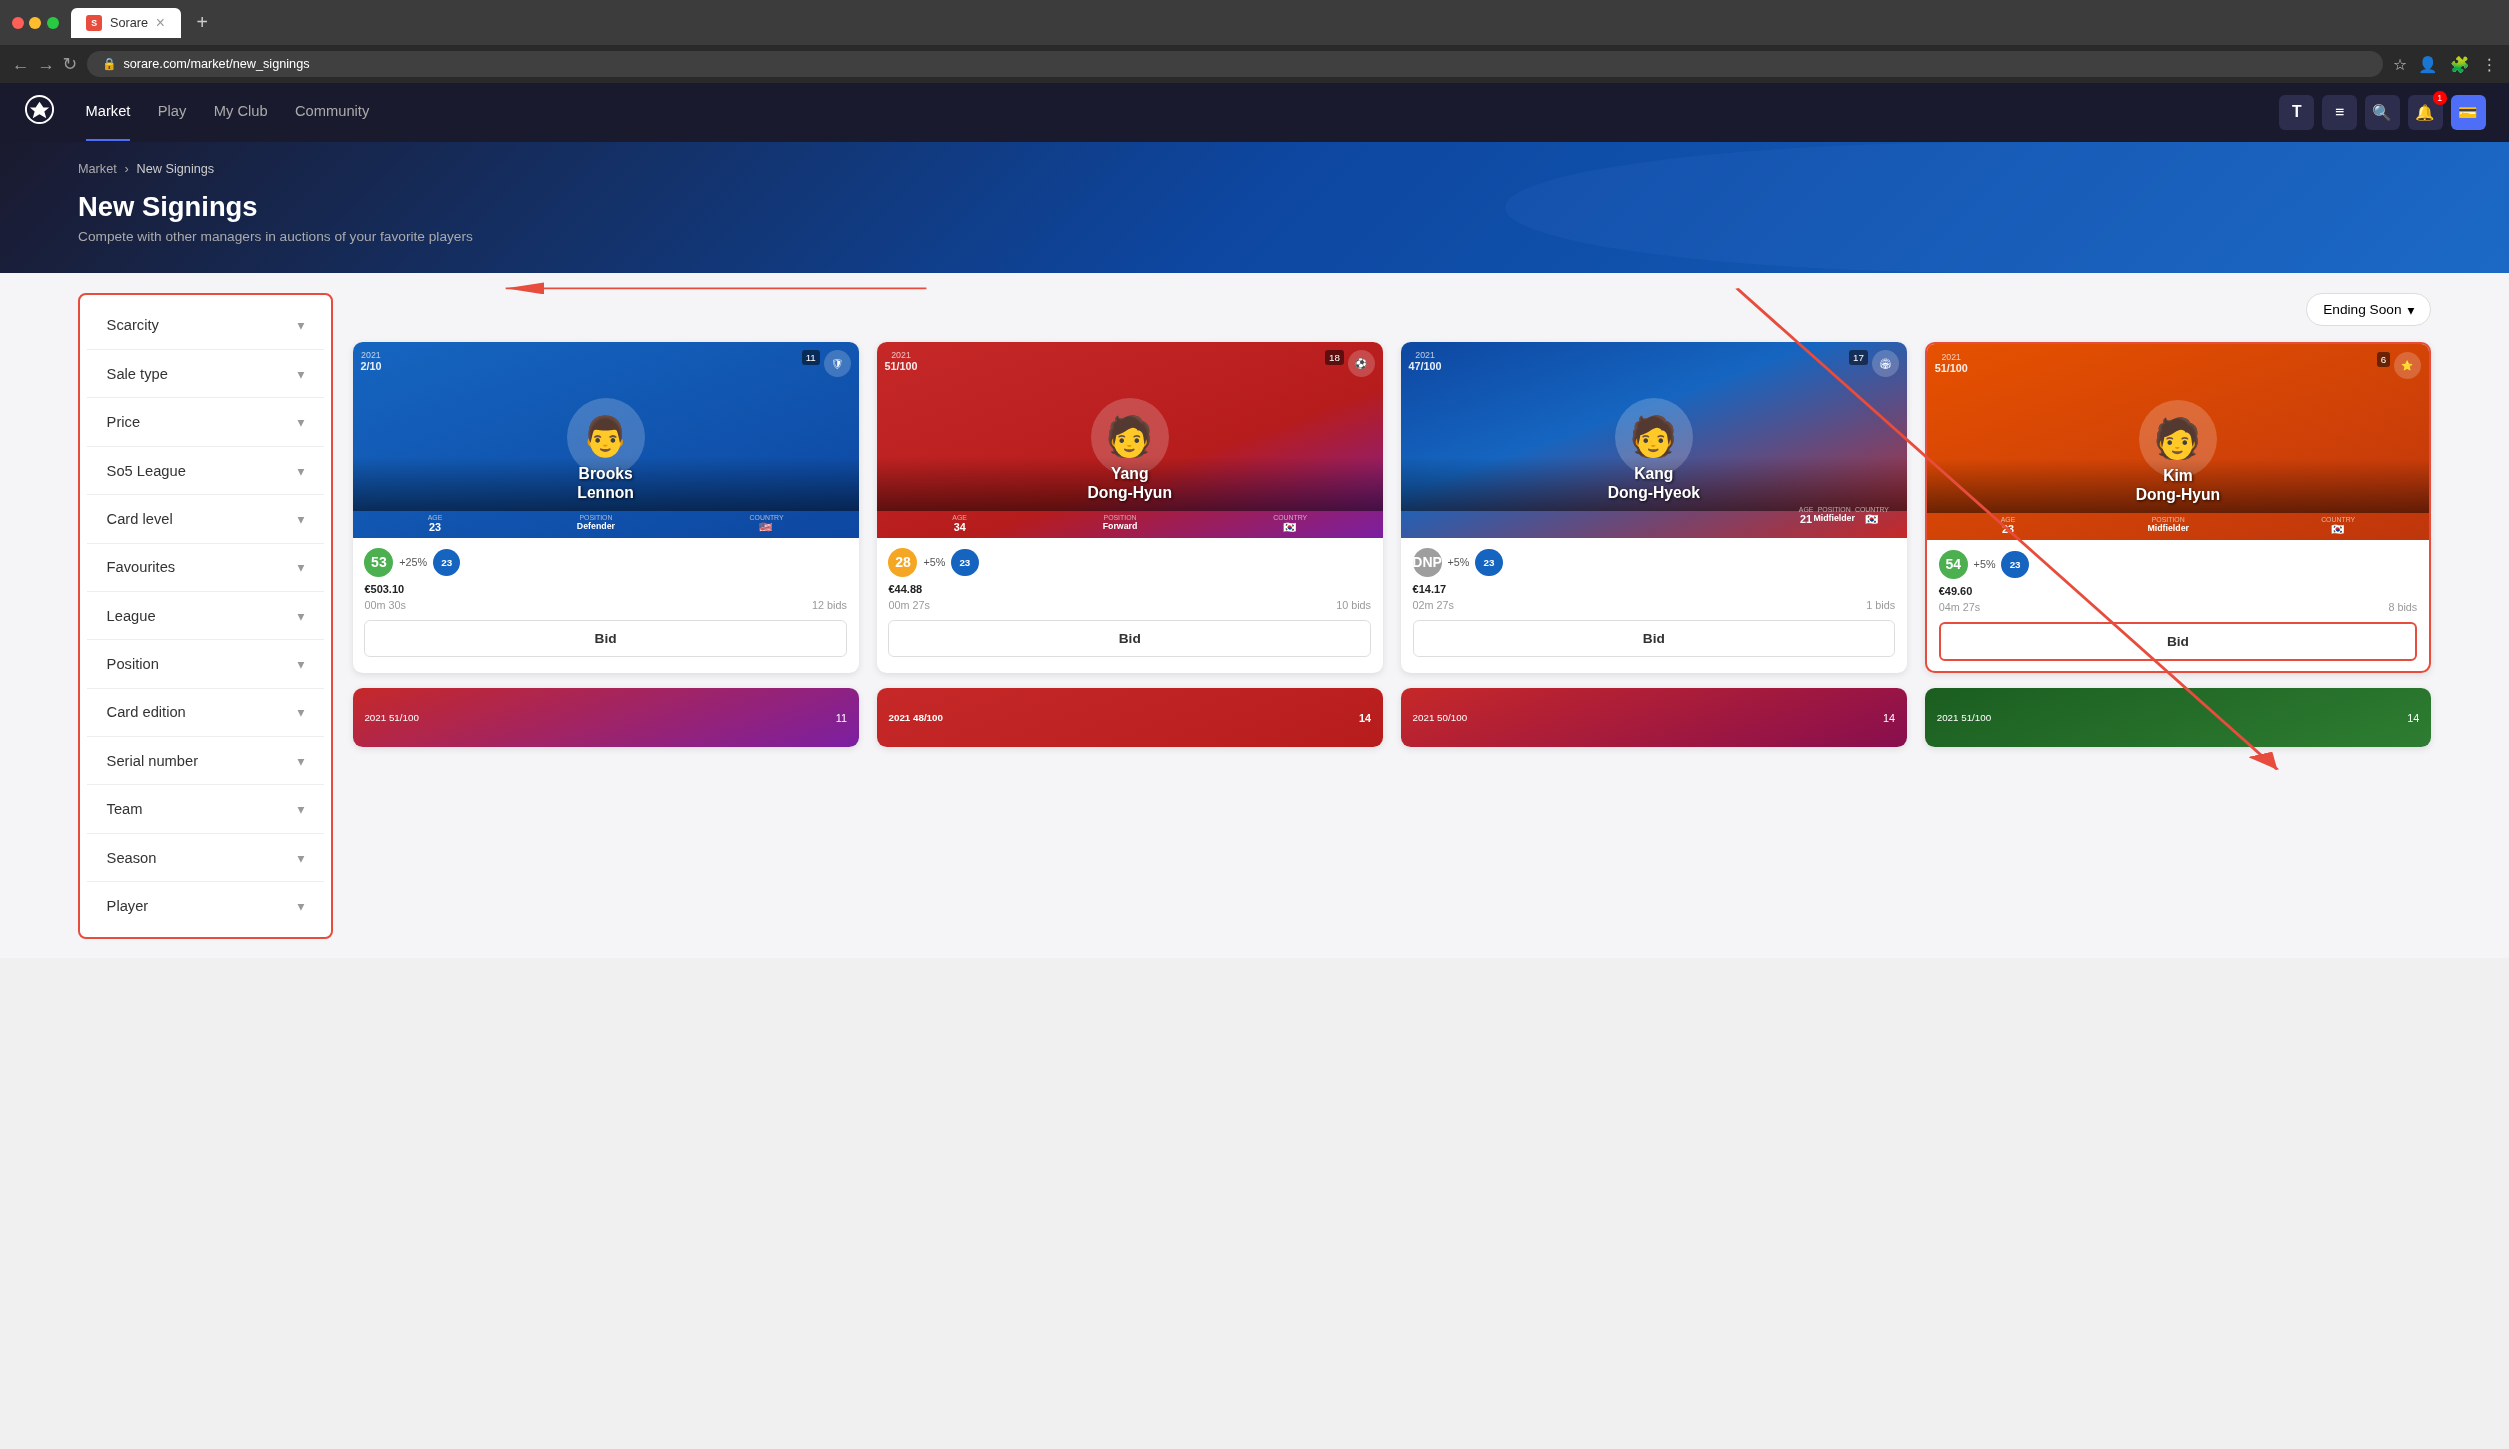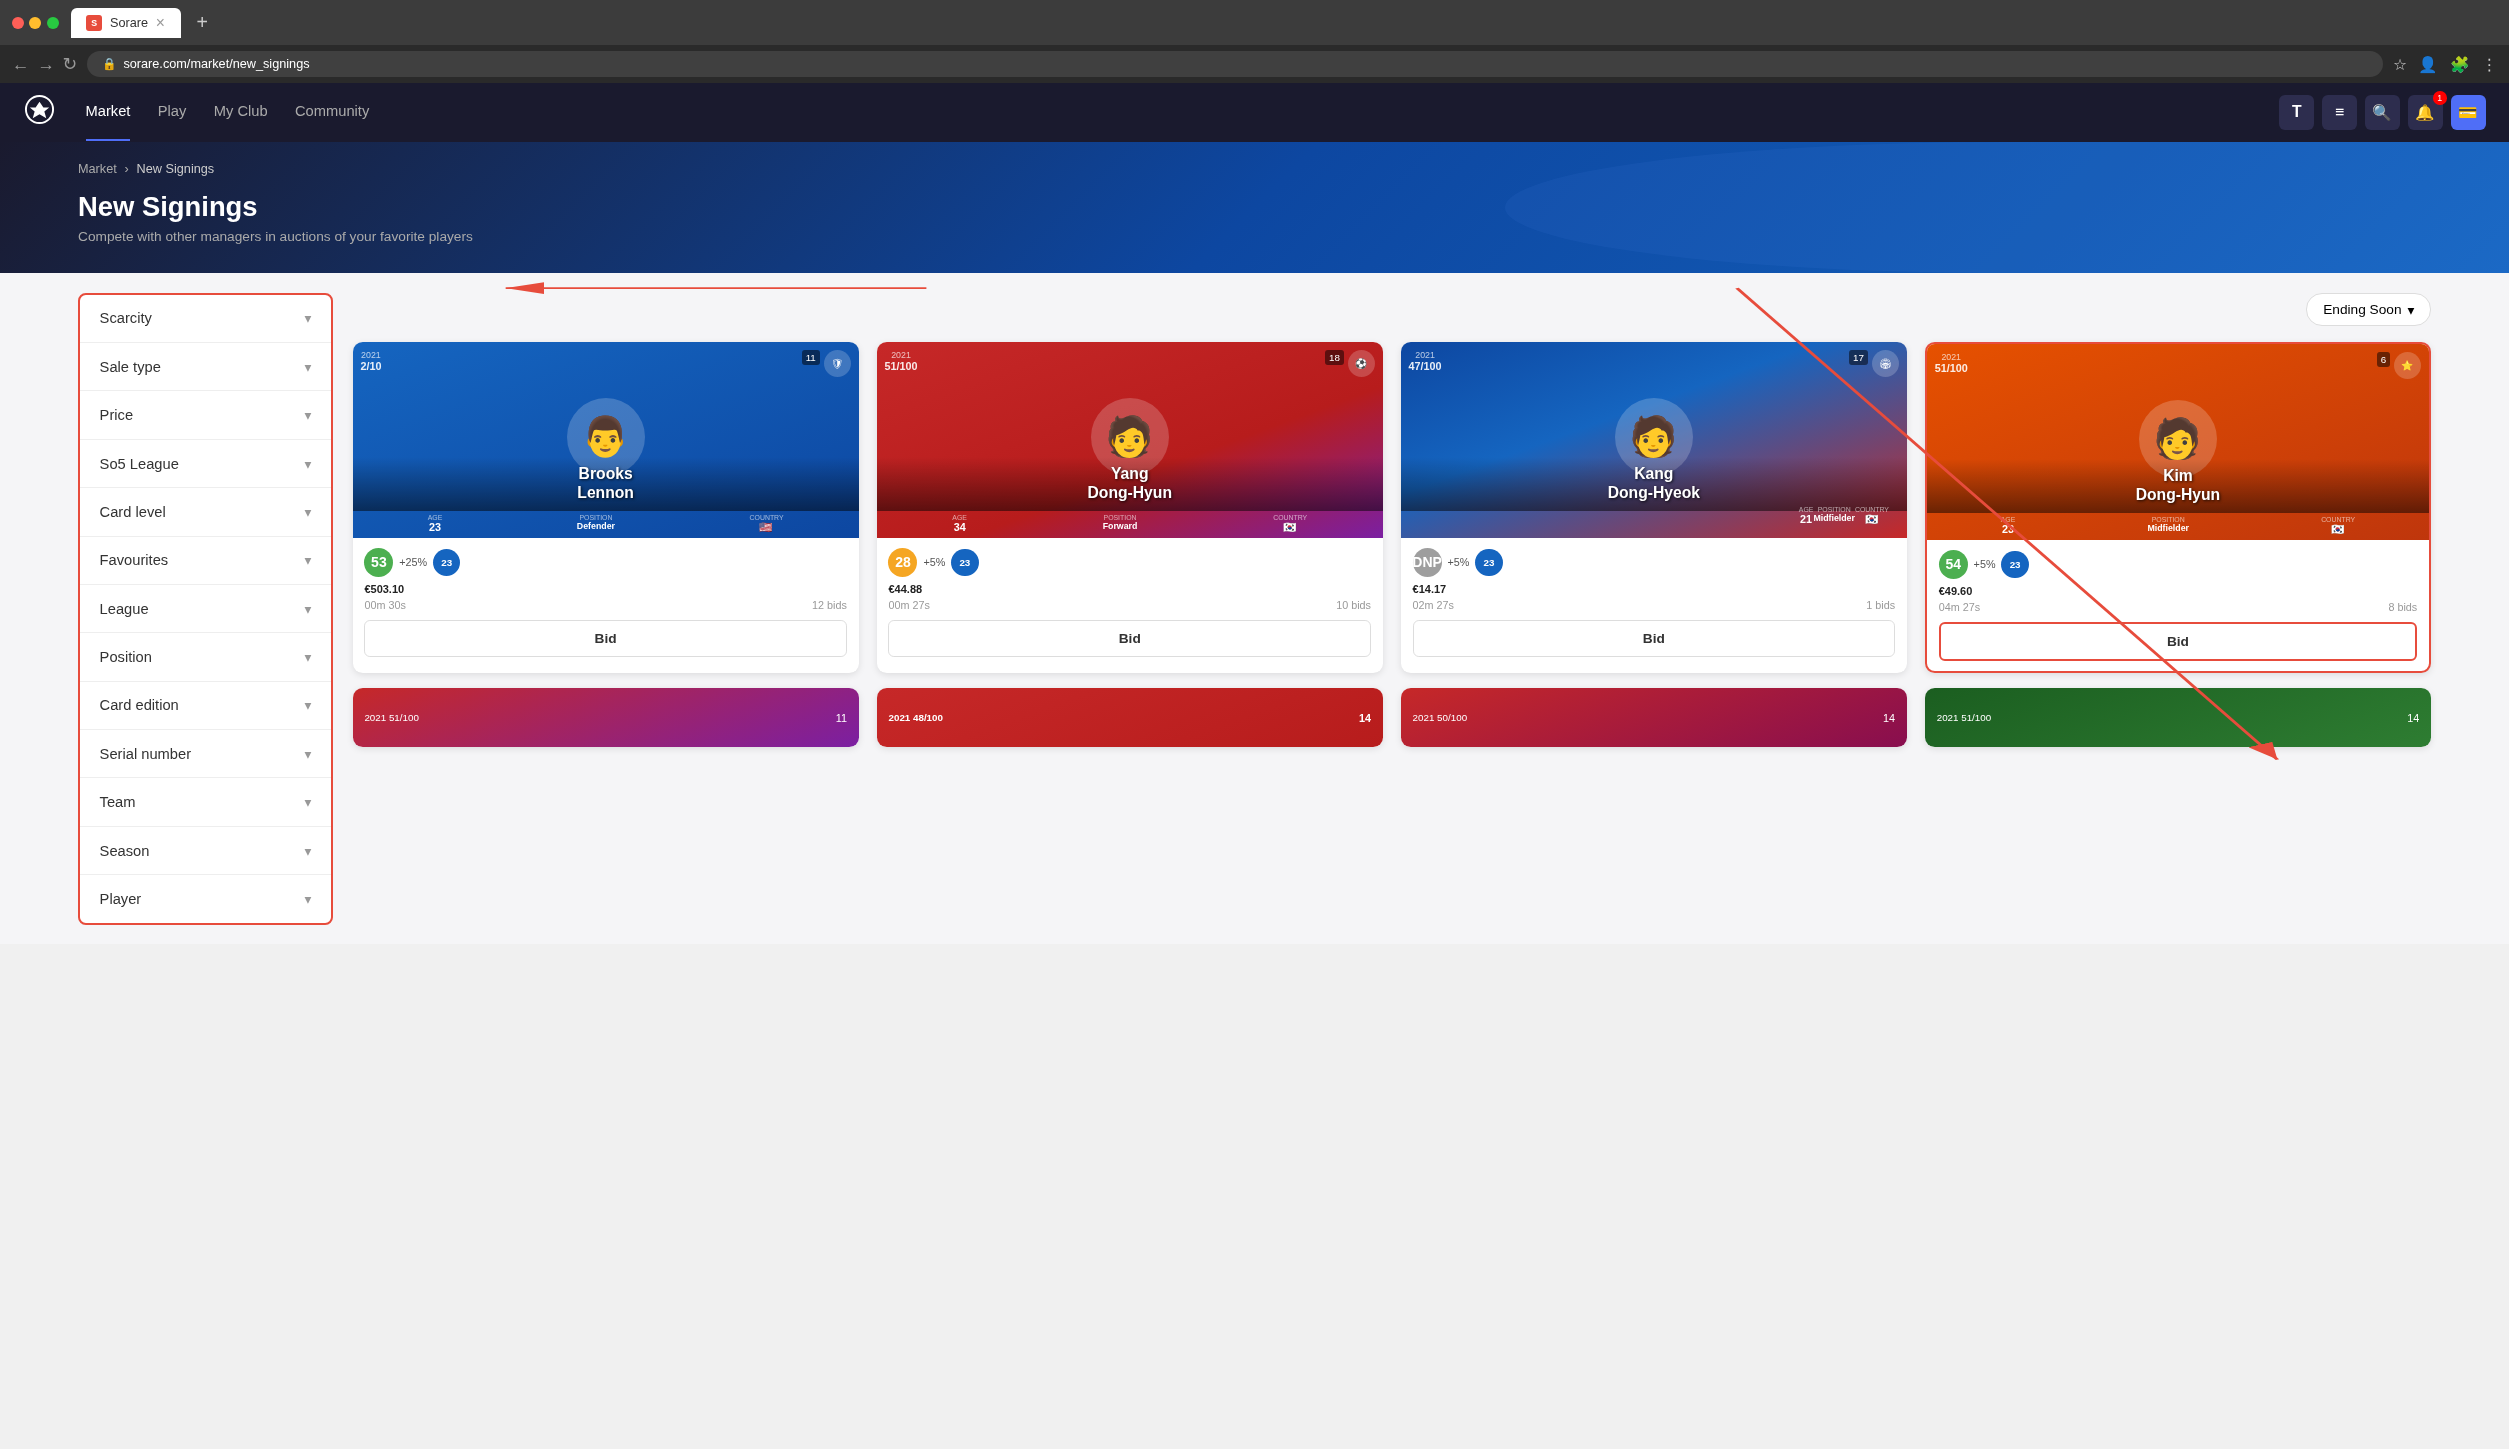--- a/index.html
+++ b/index.html
@@ -129,21 +129,21 @@
       min-height: 588px;
     }
 
     
     .filters-panel {
       width: 255px;
       min-width: 255px;
       background: white;
       border-radius: 7.8px;
       border: 2px solid #e74c3c;
-      padding: 0;
+      padding: 7px;
       margin-right: 19.6px;
       height: fit-content;
     }
     .filter-item {
       display: flex;
       align-items: center;
       justify-content: space-between;
       padding: 15.7px 19.6px;
       border-bottom: 1px solid #eee;
       cursor: pointer;

